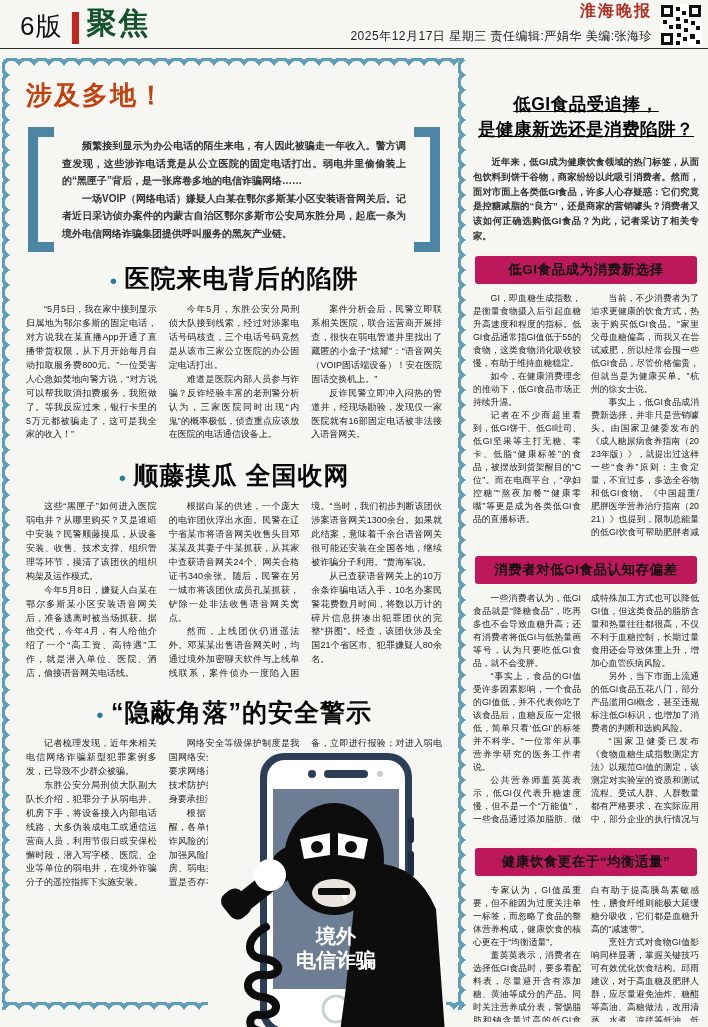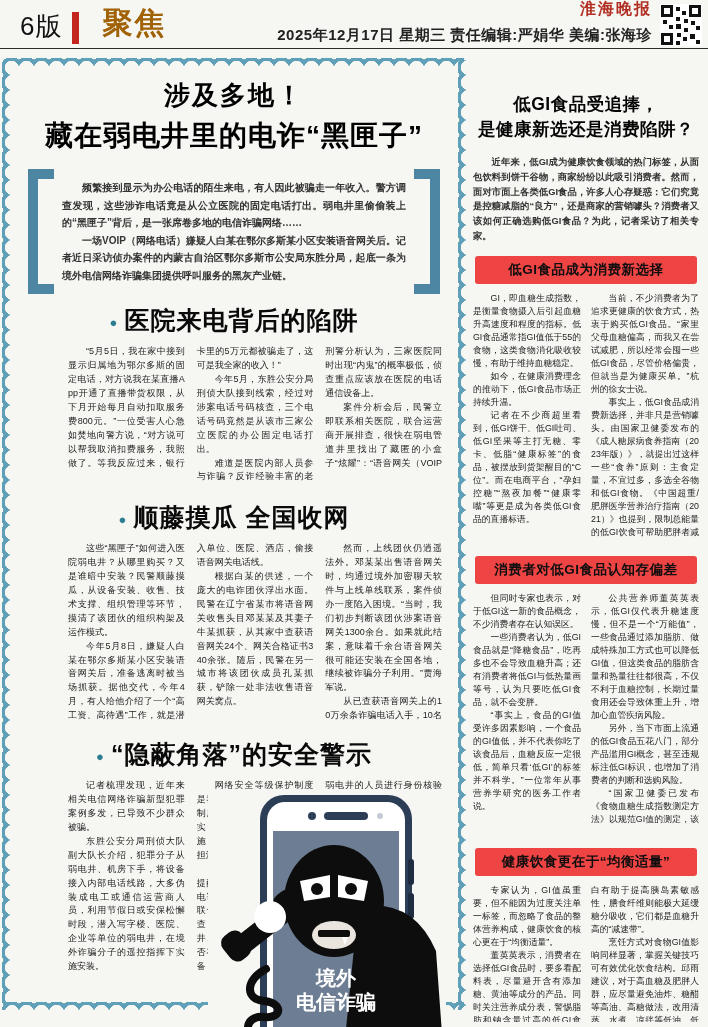--- a/index.html
+++ b/index.html
@@ -7,66 +7,66 @@
   body {
     font-family: "Liberation Sans", sans-serif;
     background:#f6f6f3; color:#1a1a1a; position:relative;
   }
   
   .hdr { position:absolute; left:0; top:0; width:708px; height:49px;
          border-bottom:1.5px solid #2a2a2a; }
   .hdr-left { position:absolute; left:20px; bottom:4px; display:flex; align-items:flex-end; }
   .pageno { font-size:26px; font-weight:400; letter-spacing:1px; color:#111; }
   .redbar { width:7px; height:32px; background:#c3261d; margin:0 7px 0 10px; }
-  .secname { font-size:30px; font-weight:900; color:#a16207; letter-spacing:2px;margin-left:16px; }
+  .secname { font-size:30px; font-weight:900; color:#14532d; letter-spacing:2px; }
   .hdr-right { position:absolute; right:56px; bottom:3px; text-align:right; }
   .masthead { font-family:"Liberation Serif", serif; font-weight:bold; font-size:16px;
               color:#b23023; letter-spacing:2px; margin-bottom:6px; }
-  .dateline { font-size:15px; font-weight:700; color:#222; letter-spacing:.5px;margin-left:16px; }
+  .dateline { font-size:12px; font-weight:400; color:#222; letter-spacing:.5px;margin-left:16px; }
   .qr { position:absolute; right:6px; top:4px; }
   
   .wave-h { position:absolute; height:8px;
     background: radial-gradient(circle at 50% 130%, transparent 58%, #5f9fb8 60%, #5f9fb8 88%, transparent 90%) 0 0/15px 8px repeat-x; }
   .wave-v { position:absolute; width:8px;
     background: radial-gradient(circle at 130% 50%, transparent 58%, #5f9fb8 60%, #5f9fb8 88%, transparent 90%) 0 0/8px 15px repeat-y; }
   
   .main-box { position:absolute; left:10px; top:66px; width:448px; height:938px;
               padding:12px 16px 10px 16px; }
-  .headline { text-align:center; font-weight:900; color:#000000; }
+  .headline { font-weight:900; color:#c2410c; }
   .headline .l1 { font-size:26px; letter-spacing:2px; }
   .headline .l2 { font-size:28px; letter-spacing:1px; margin-top:4px; }
   .lead-block { position:relative; margin:14px 2px 10px 2px; padding:10px 34px; min-height:96px; }
   .bracket { position:absolute; top:0; bottom:0; width:26px; }
   .bracket.l { left:0;  border-left:10px solid #4c86a2; border-top:10px solid #4c86a2; border-bottom:10px solid #4c86a2; }
   .bracket.r { right:0; border-right:10px solid #4c86a2; border-top:10px solid #4c86a2; border-bottom:10px solid #4c86a2; }
   .lead-text { font-size:10px; line-height:1.75; font-weight:700; color:#333;
                text-align:justify; word-break:break-all; }
   .lead-text .para { text-indent:2em; }
   .m-sec-title { text-align:center; font-size:25px; font-weight:900; color:#0a0a0a;
                  margin:10px 0 8px 0; letter-spacing:1px; }
   .m-sec-title::before { content:"●"; color:#2b7d92; font-size:13px; margin-right:6px;
                          vertical-align:2px; }
   .m-body { column-count:3; column-gap:12px; font-size:9px; line-height:1.55;
-            text-align:justify; word-break:break-all; color:#222; overflow:hidden;margin-left:42px; }
+            text-align:justify; word-break:break-all; color:#222; overflow:hidden; }
   .m-body .para { text-indent:2em; }
   .body-s1 { height:146px; }
   .body-s2 { height:186px; }
   .sec3 { position:relative; }
   .body-s3 { height:318px; }
   .xinhua { position:absolute; right:4px; top:64px; font-size:9px; font-weight:700; color:#111; }
   .illus { position:absolute; right:-4px; bottom:8px; width:238px; height:300px; }
   
   .side-box { position:absolute; left:470px; top:60px; width:232px; height:962px;
               padding:0 3px; overflow:hidden; }
   .s-title { text-align:center; font-weight:900; color:#050505; font-size:17.5px;
-             line-height:1.45; margin-top:32px; letter-spacing:.5px; }
+             line-height:1.45; margin-top:32px; letter-spacing:.5px;text-decoration:underline; }
   .s-lead { margin-top:12px; font-size:9.3px; line-height:1.6; font-weight:600;
             color:#333; text-align:justify; word-break:break-all; }
   .s-lead .para { text-indent:2em; }
-  .s-sec-title { margin:12px 2px 8px 2px; background:#ef4444; border-radius:3px;
+  .s-sec-title { margin:12px 2px 8px 2px; background:#be185d; border-radius:3px;
                  text-align:center; font-size:13.5px; font-weight:800; color:#0e0e0e;
                  padding:5px 0; letter-spacing:.5px; }
   .s-body { column-count:2; column-gap:10px; font-size:8.8px; line-height:1.48;
             text-align:justify; word-break:break-all; color:#222; overflow:hidden; }
   .s-body .para { text-indent:2em; }
   .sb1 { height:252px; } .sb2 { height:244px; } .sb3 { height:232px; }
 </style>
 </head>
 <body>
 
@@ -109,21 +109,20 @@
 </div>
 
 <div class="main-box">
   <div class="wave-h" style="left:-6px; right:-6px; top:-8px;"></div>
   <div class="wave-h" style="left:-6px; right:-6px; bottom:-6px;"></div>
   <div class="wave-v" style="top:-6px; bottom:-6px; left:-8px;"></div>
   <div class="wave-v" style="top:-6px; bottom:-6px; right:-8px;"></div>
 
   <div class="headline">
     <div class="l1">涉及多地！</div>
-    <div class="l2">藏在弱电井里的电诈“黑匣子”</div>
   </div>
 
   <div class="lead-block">
     <div class="bracket l"></div>
     <div class="bracket r"></div>
     <div class="lead-text">
         <p class="para">频繁接到显示为办公电话的陌生来电，有人因此被骗走一年收入。警方调查发现，这些涉诈电话竟是从公立医院的固定电话打出。弱电井里偷偷装上的“黑匣子”背后，是一张席卷多地的电信诈骗网络……</p>
         <p class="para">一场VOIP（网络电话）嫌疑人白某在鄂尔多斯某小区安装语音网关后。记者近日采访侦办案件的内蒙古自治区鄂尔多斯市公安局东胜分局，起底一条为境外电信网络诈骗集团提供呼叫服务的黑灰产业链。</p>
       </div>
   </div>
@@ -226,21 +225,20 @@
         <p class="para">如今，在健康消费理念的推动下，低GI食品市场正持续升温。</p>
         <p class="para">记者在不少商超里看到，低GI饼干、低GI吐司、低GI坚果等主打无糖、零卡、低脂“健康标签”的食品，被摆放到货架醒目的“C位”。而在电商平台，“孕妇控糖”“熬夜加餐”“健康零嘴”等更是成为各类低GI食品的直播标语。</p>
         <p class="para">当前，不少消费者为了追求更健康的饮食方式，热衷于购买低GI食品。“家里父母血糖偏高，而我又在尝试减肥，所以经常会囤一些低GI食品，尽管价格偏贵，但就当是为健康买单。”杭州的徐女士说。</p>
         <p class="para">事实上，低GI食品成消费新选择，并非只是营销噱头。由国家卫健委发布的《成人糖尿病食养指南（2023年版）》，就提出过这样一些“食养”原则：主食定量，不宜过多，多选全谷物和低GI食物。《中国超重/肥胖医学营养治疗指南（2021）》也提到，限制总能量的低GI饮食可帮助肥胖者减重，且短期应用的减重效果优于高GI饮食。</p>
       </div>
   </div>
 
   <div>
     <div class="s-sec-title">消费者对低GI食品认知存偏差</div>
     <div class="s-body sb2">
-        <p class="para">但同时专家也表示，对于低GI这一新的食品概念，不少消费者存在认知误区。</p>
         <p class="para">一些消费者认为，低GI食品就是“降糖食品”，吃再多也不会导致血糖升高；还有消费者将低GI与低热量画等号，认为只要吃低GI食品，就不会变胖。</p>
         <p class="para">“事实上，食品的GI值受许多因素影响，一个食品的GI值低，并不代表你吃了该食品后，血糖反应一定很低，简单只看‘低GI’的标签并不科学。”一位常年从事营养学研究的医务工作者说。</p>
         <p class="para">公共营养师董英英表示，低GI仅代表升糖速度慢，但不是一个“万能值”，一些食品通过添加脂肪、做成特殊加工方式也可以降低GI值，但这类食品的脂肪含量和热量往往都很高，不仅不利于血糖控制，长期过量食用还会导致体重上升，增加心血管疾病风险。</p>
         <p class="para">另外，当下市面上流通的低GI食品五花八门，部分产品滥用GI概念，甚至违规标注低GI标识，也增加了消费者的判断和选购风险。</p>
         <p class="para">“国家卫健委已发布《食物血糖生成指数测定方法》以规范GI值的测定，该测定对实验室的资质和测试流程、受试人群、人群数量都有严格要求，在实际应用中，部分企业的执行情况与标准要求可能存在一定差异。”应爽说。</p>
       </div>
   </div>
 
   <div>
     <div class="s-sec-title">健康饮食更在于“均衡适量”</div>

